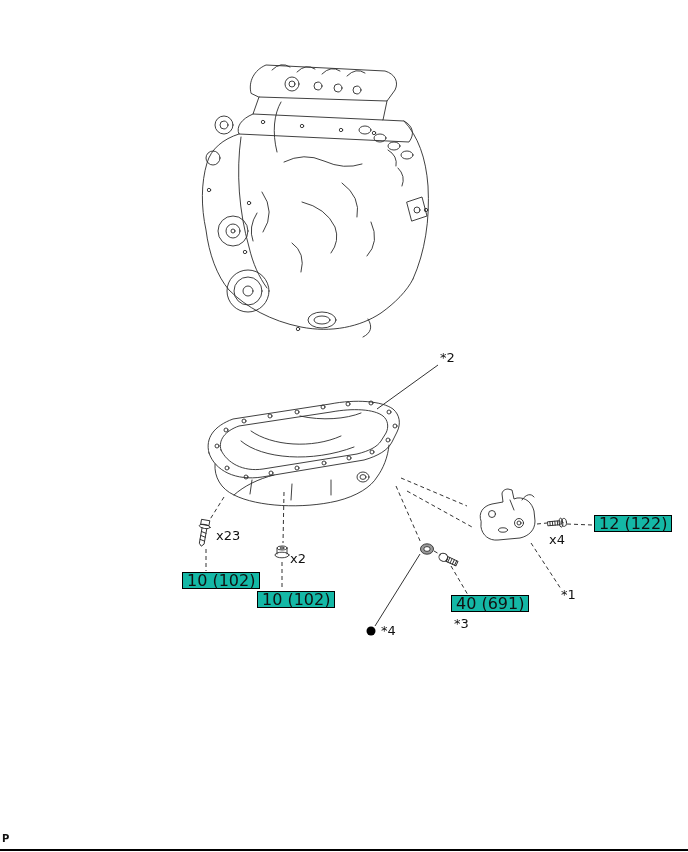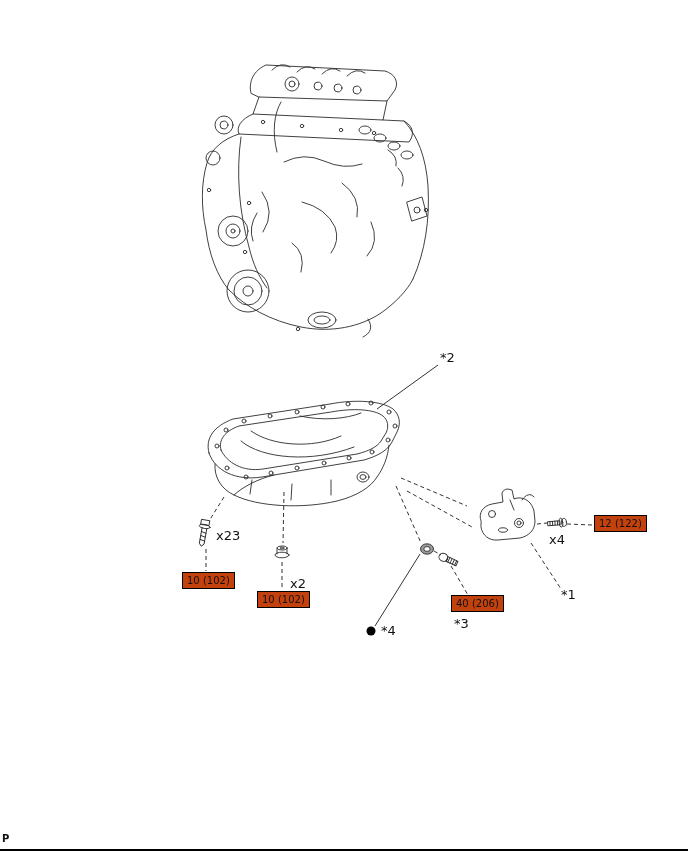--- a/index.html
+++ b/index.html
@@ -7,22 +7,22 @@
     position:relative;width:688px;height:852px;background:#ffffff;overflow:hidden;
     font-family:"DejaVu Sans", sans-serif;color:#111;
   }
   svg.art{position:absolute;left:0;top:0;}
   .art-lines path,.art-lines circle,.art-lines ellipse,.art-lines rect{
     fill:none;stroke:#2b2b2b;stroke-width:0.9;stroke-linecap:round;stroke-linejoin:round;
   }
   .leaders line{stroke:#333;stroke-width:1;}
   .leaders line.dash{stroke-dasharray:4 3;}
   .spec-box{
-    position:absolute;box-sizing:border-box;border:1px solid #000;background:#c2410c;
-    font-size:10px;line-height:15px;height:17px;padding:0 4px;text-align:center;white-space:nowrap;
+    position:absolute;box-sizing:border-box;border:1px solid #000;background:#14b8a6;
+    font-size:16px;line-height:15px;height:17px;padding:0 4px;text-align:center;white-space:nowrap;
   }
   .lbl{position:absolute;font-size:12px;white-space:nowrap;}
   .lbl.small{font-size:13px;}
   .footer-letter{position:absolute;left:2px;top:833px;font-size:10px;font-weight:bold;}
   .bottom-rule{position:absolute;left:0;top:849px;width:688px;height:2px;background:#000;}
 </style>
 </head>
 <body>
 
 <div class="page">
@@ -172,24 +172,24 @@
 
     <circle cx="371" cy="631" r="4.5" fill="#000000"></circle>
   </svg>
 
   <div class="lbl" style="left:440px;top:350px;font-size:13px;">*2</div>
   <div class="lbl" style="left:561px;top:587px;font-size:13px;">*1</div>
   <div class="lbl" style="left:454px;top:616px;font-size:13px;">*3</div>
   <div class="lbl" style="left:381px;top:623px;font-size:13px;">*4</div>
 
   <div class="lbl small" style="left:216px;top:528px;">x23</div>
-  <div class="lbl small" style="left:290px;top:576px;">x2</div>
+  <div class="lbl small" style="left:290px;top:551px;">x2</div>
   <div class="lbl small" style="left:549px;top:532px;">x4</div>
 
   <div class="spec-box" style="left:182px;top:572px;">10 (102)</div>
   <div class="spec-box" style="left:257px;top:591px;">10 (102)</div>
-  <div class="spec-box" style="left:451px;top:595px;">40 (206)</div>
+  <div class="spec-box" style="left:451px;top:595px;">40 (691)</div>
   <div class="spec-box" style="left:594px;top:515px;">12 (122)</div>
 
   <div class="footer-letter">P</div>
   <div class="bottom-rule"></div>
 
 </div>
 
 </body></html>

